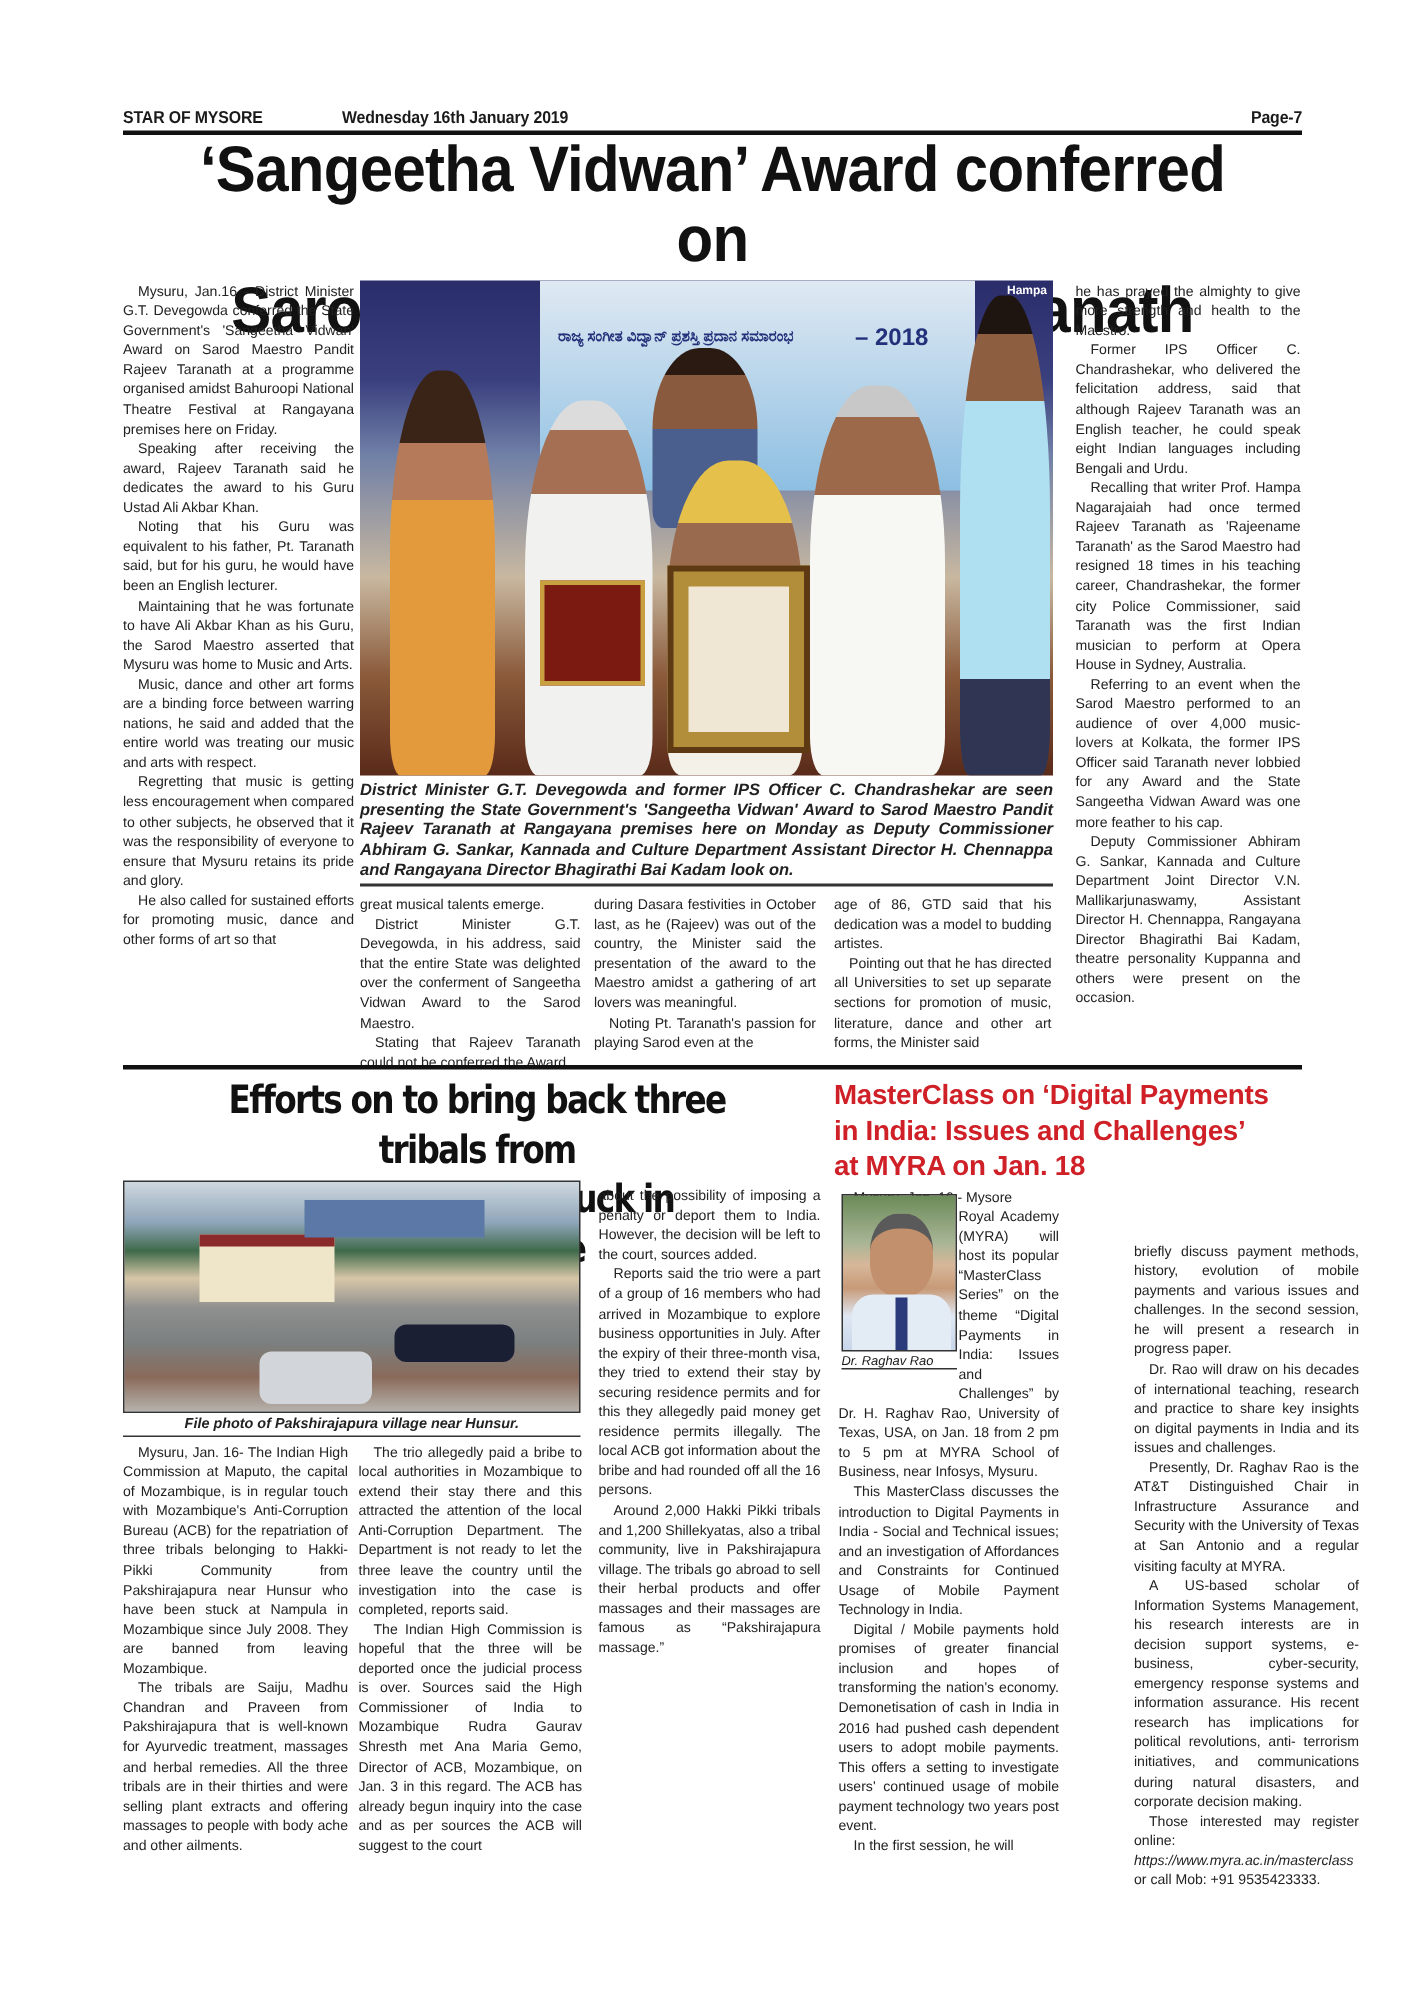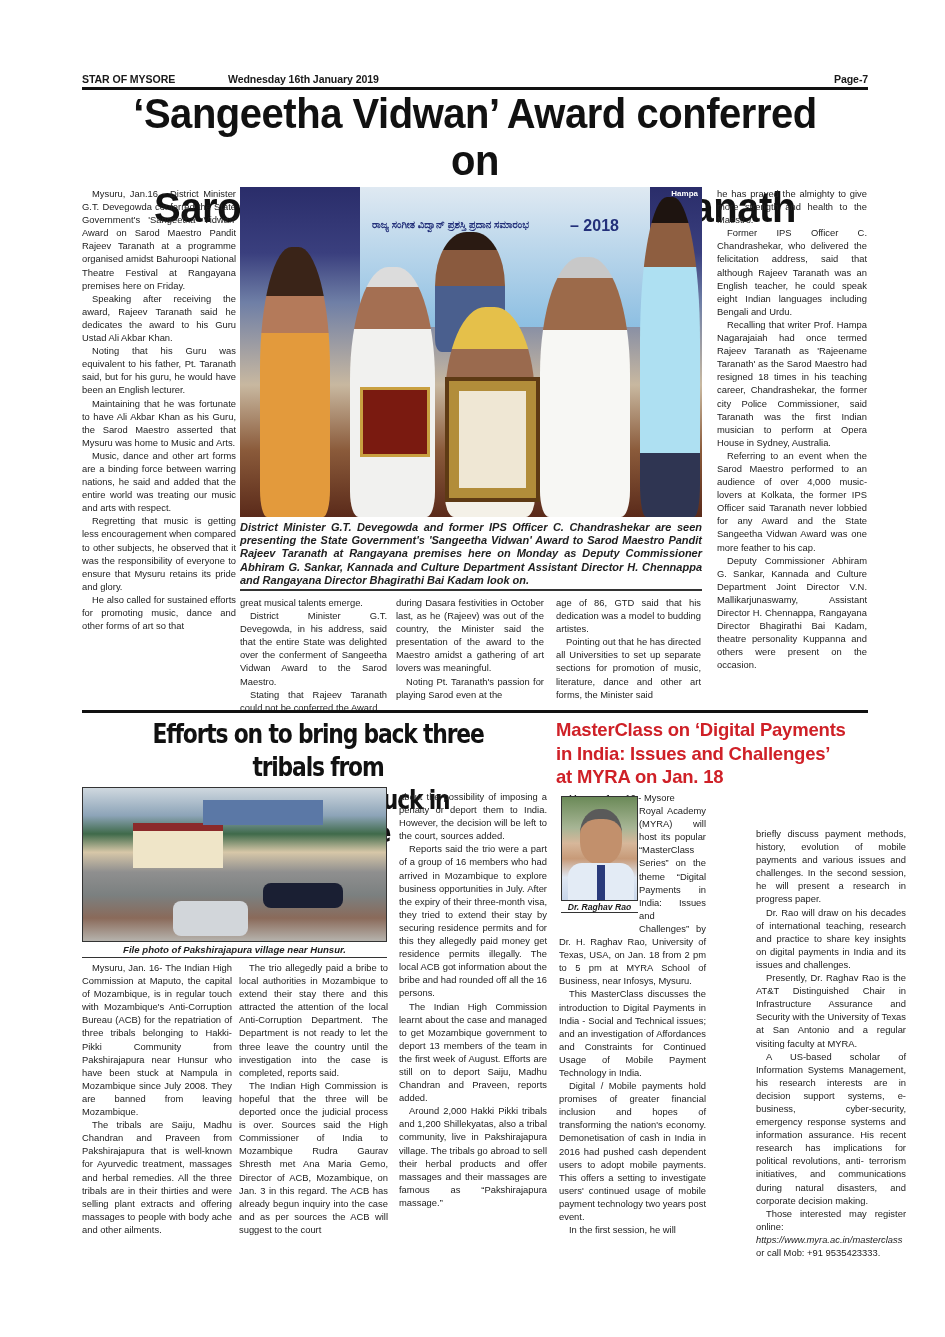--- a/index.html
+++ b/index.html
@@ -32,21 +32,21 @@
   .caption1 { left: 240px; top: 521px; width: 462px; font-size: 11px; line-height: 13.2px; font-weight: bold; font-style: italic; color: #222; text-align: justify; padding-bottom: 2px; border-bottom: 2px solid #333; }
 
   .rule-main { left: 82px; top: 710px; width: 786px; height: 3px; background: #111; }
 
   .head2 { left: 82px; top: 718px; width: 472px; text-align: center; font-family: "DejaVu Sans", sans-serif; font-weight: bold; font-size: 26px; line-height: 33px; letter-spacing: -1.4px; color: #111; transform: scaleX(0.84); transform-origin: center; }
   .photo2 { left: 82px; top: 787px; width: 305px; height: 155px; background: linear-gradient(180deg, #cfd8df 0%, #8da4b8 18%, #3f6a4a 30%, #d7c7a8 42%, #8f8f8f 55%, #7b8080 70%, #8a6a5a 85%, #b6b3ad 100%); overflow: hidden; border: 1px solid #333; }
   .caption2 { left: 82px; top: 944px; width: 305px; text-align: center; font-size: 9.6px; font-weight: bold; font-style: italic; color: #222; padding-bottom: 2px; border-bottom: 1px solid #333; }
 
   .head3 { left: 556px; top: 718px; width: 312px; text-align: left; font-weight: bold; font-size: 18.5px; line-height: 23.5px; color: #cf2027; letter-spacing: -0.2px; }
   .photo3 { left: 561px; top: 796px; width: 77px; height: 105px; background: linear-gradient(180deg, #6b8a58 0%, #a7b595 30%, #d7b79a 45%, #c79a78 60%, #dfe7f2 78%, #c8d6ea 100%); border: 1px solid #333; overflow: hidden; }
-  .caption3 { left: 561px; top: 902px; width: 77px; text-align: center; font-size: 8.6px; font-weight: bold; font-style: italic; border-bottom: 1px solid #333; }
+  .caption3 { left: 561px; top: 902px; width: 77px; font-size: 8.6px; font-weight: normal; font-style: italic; border-bottom: 1px solid #333; }
 </style>
 </head>
 <body>
 
 <div class="abs masthead">
   <span class="mh-paper">STAR OF MYSORE</span>
   <span class="mh-date">Wednesday 16th January 2019</span>
   <span class="mh-page" style="right:0;left:auto;transform-origin:right;">Page-7</span>
 </div>
 
@@ -125,21 +125,20 @@
   <p>Mysuru, Jan. 16- The Indian High Commission at Maputo, the capital of Mozambique, is in regular touch with Mozambique's Anti-Corruption Bureau (ACB) for the repatriation of three tribals belonging to Hakki-Pikki Community from Pakshirajapura near Hunsur who have been stuck at Nampula in Mozambique since July 2008. They are banned from leaving Mozambique.</p>
   <p>The tribals are Saiju, Madhu Chandran and Praveen from Pakshirajapura that is well-known for Ayurvedic treatment, massages and herbal remedies. All the three tribals are in their thirties and were selling plant extracts and offering massages to people with body ache and other ailments.</p>
 </div>
 <div class="abs col" style="left:239px;top:961px;width:149px;">
   <p>The trio allegedly paid a bribe to local authorities in Mozambique to extend their stay there and this attracted the attention of the local Anti-Corruption Department. The Department is not ready to let the three leave the country until the investigation into the case is completed, reports said.</p>
   <p>The Indian High Commission is hopeful that the three will be deported once the judicial process is over. Sources said the High Commissioner of India to Mozambique Rudra Gaurav Shresth met Ana Maria Gemo, Director of ACB, Mozambique, on Jan. 3 in this regard. The ACB has already begun inquiry into the case and as per sources the ACB will suggest to the court</p>
 </div>
 <div class="abs col" style="left:399px;top:790px;width:148px;">
   <p style="text-indent:0">about the possibility of imposing a penalty or deport them to India. However, the decision will be left to the court, sources added.</p>
   <p>Reports said the trio were a part of a group of 16 members who had arrived in Mozambique to explore business opportunities in July. After the expiry of their three-month visa, they tried to extend their stay by securing residence permits and for this they allegedly paid money get residence permits illegally. The local ACB got information about the bribe and had rounded off all the 16 persons.</p>
-  <p>The Indian High Commission learnt about the case and managed to get Mozambique government to deport 13 members of the team in the first week of August. Efforts are still on to deport Saiju, Madhu Chandran and Praveen, reports added.</p>
   <p>Around 2,000 Hakki Pikki tribals and 1,200 Shillekyatas, also a tribal community, live in Pakshirajapura village. The tribals go abroad to sell their herbal products and offer massages and their massages are famous as “Pakshirajapura massage.”</p>
 </div>
 
 <div class="abs head3">
   <div>MasterClass on ‘Digital Payments</div>
   <div>in India: Issues and Challenges’</div>
   <div>at MYRA on Jan. 18</div>
 </div>
 
 <div class="abs col" style="left:559px;top:791px;width:147px;">

